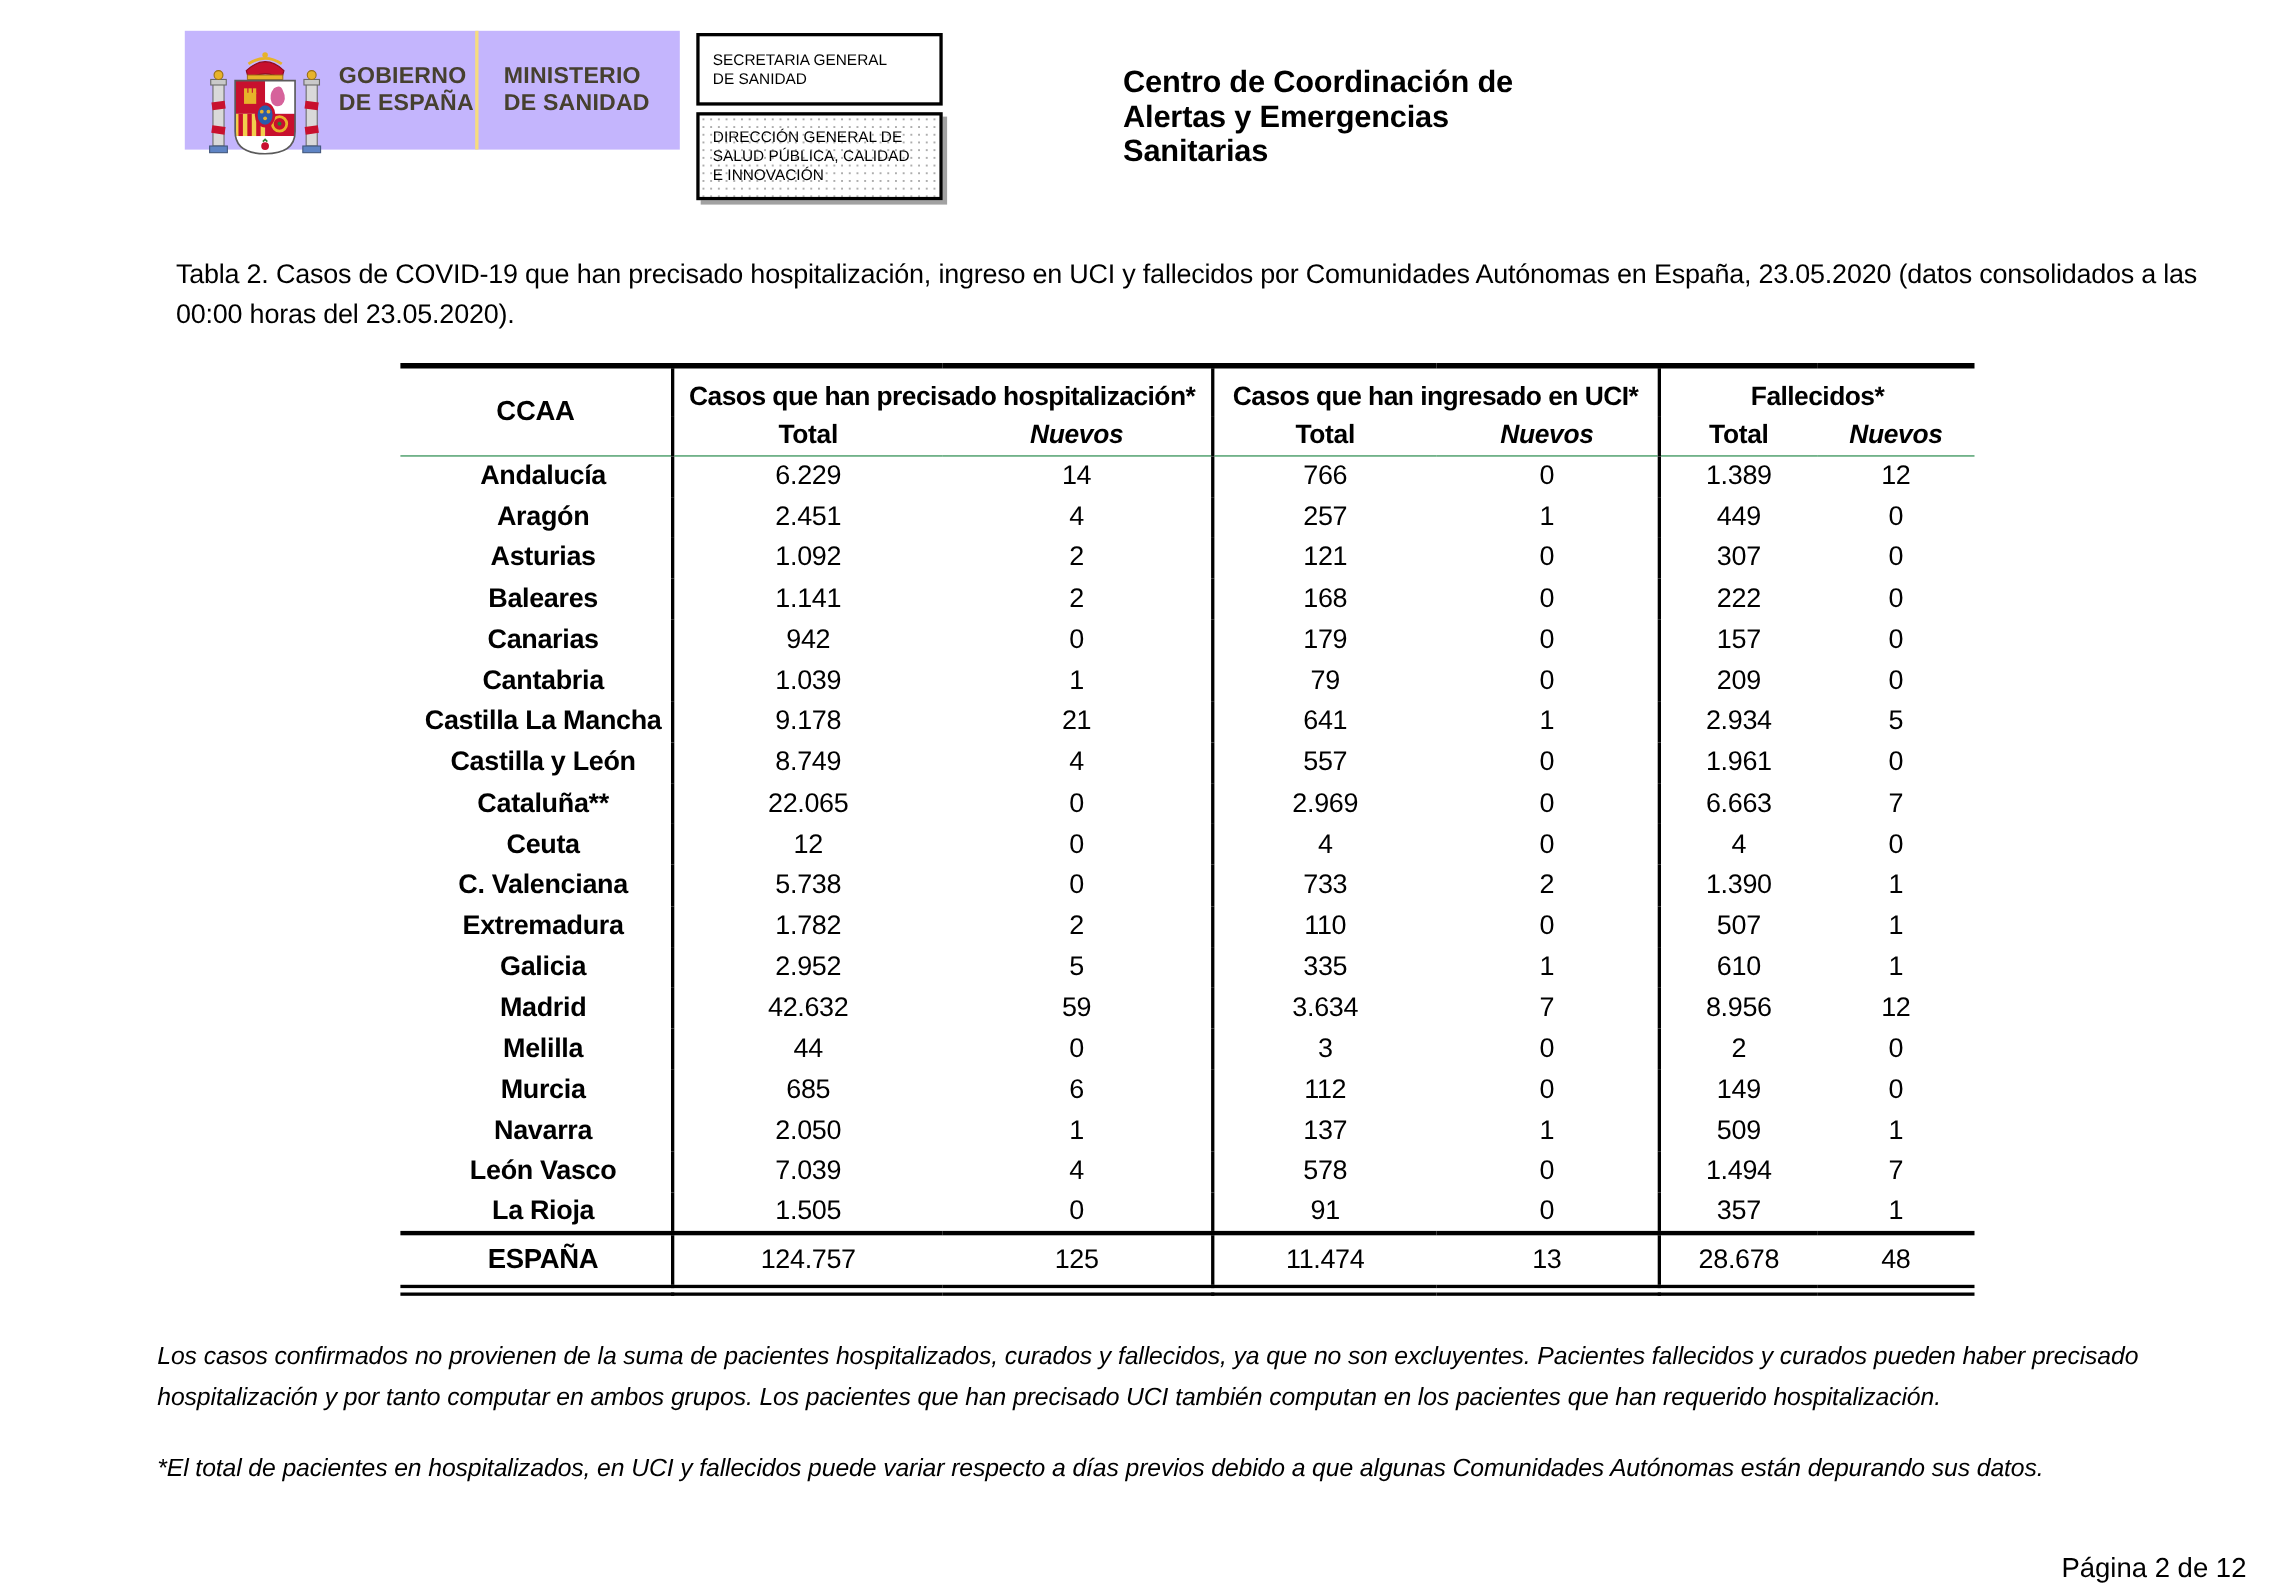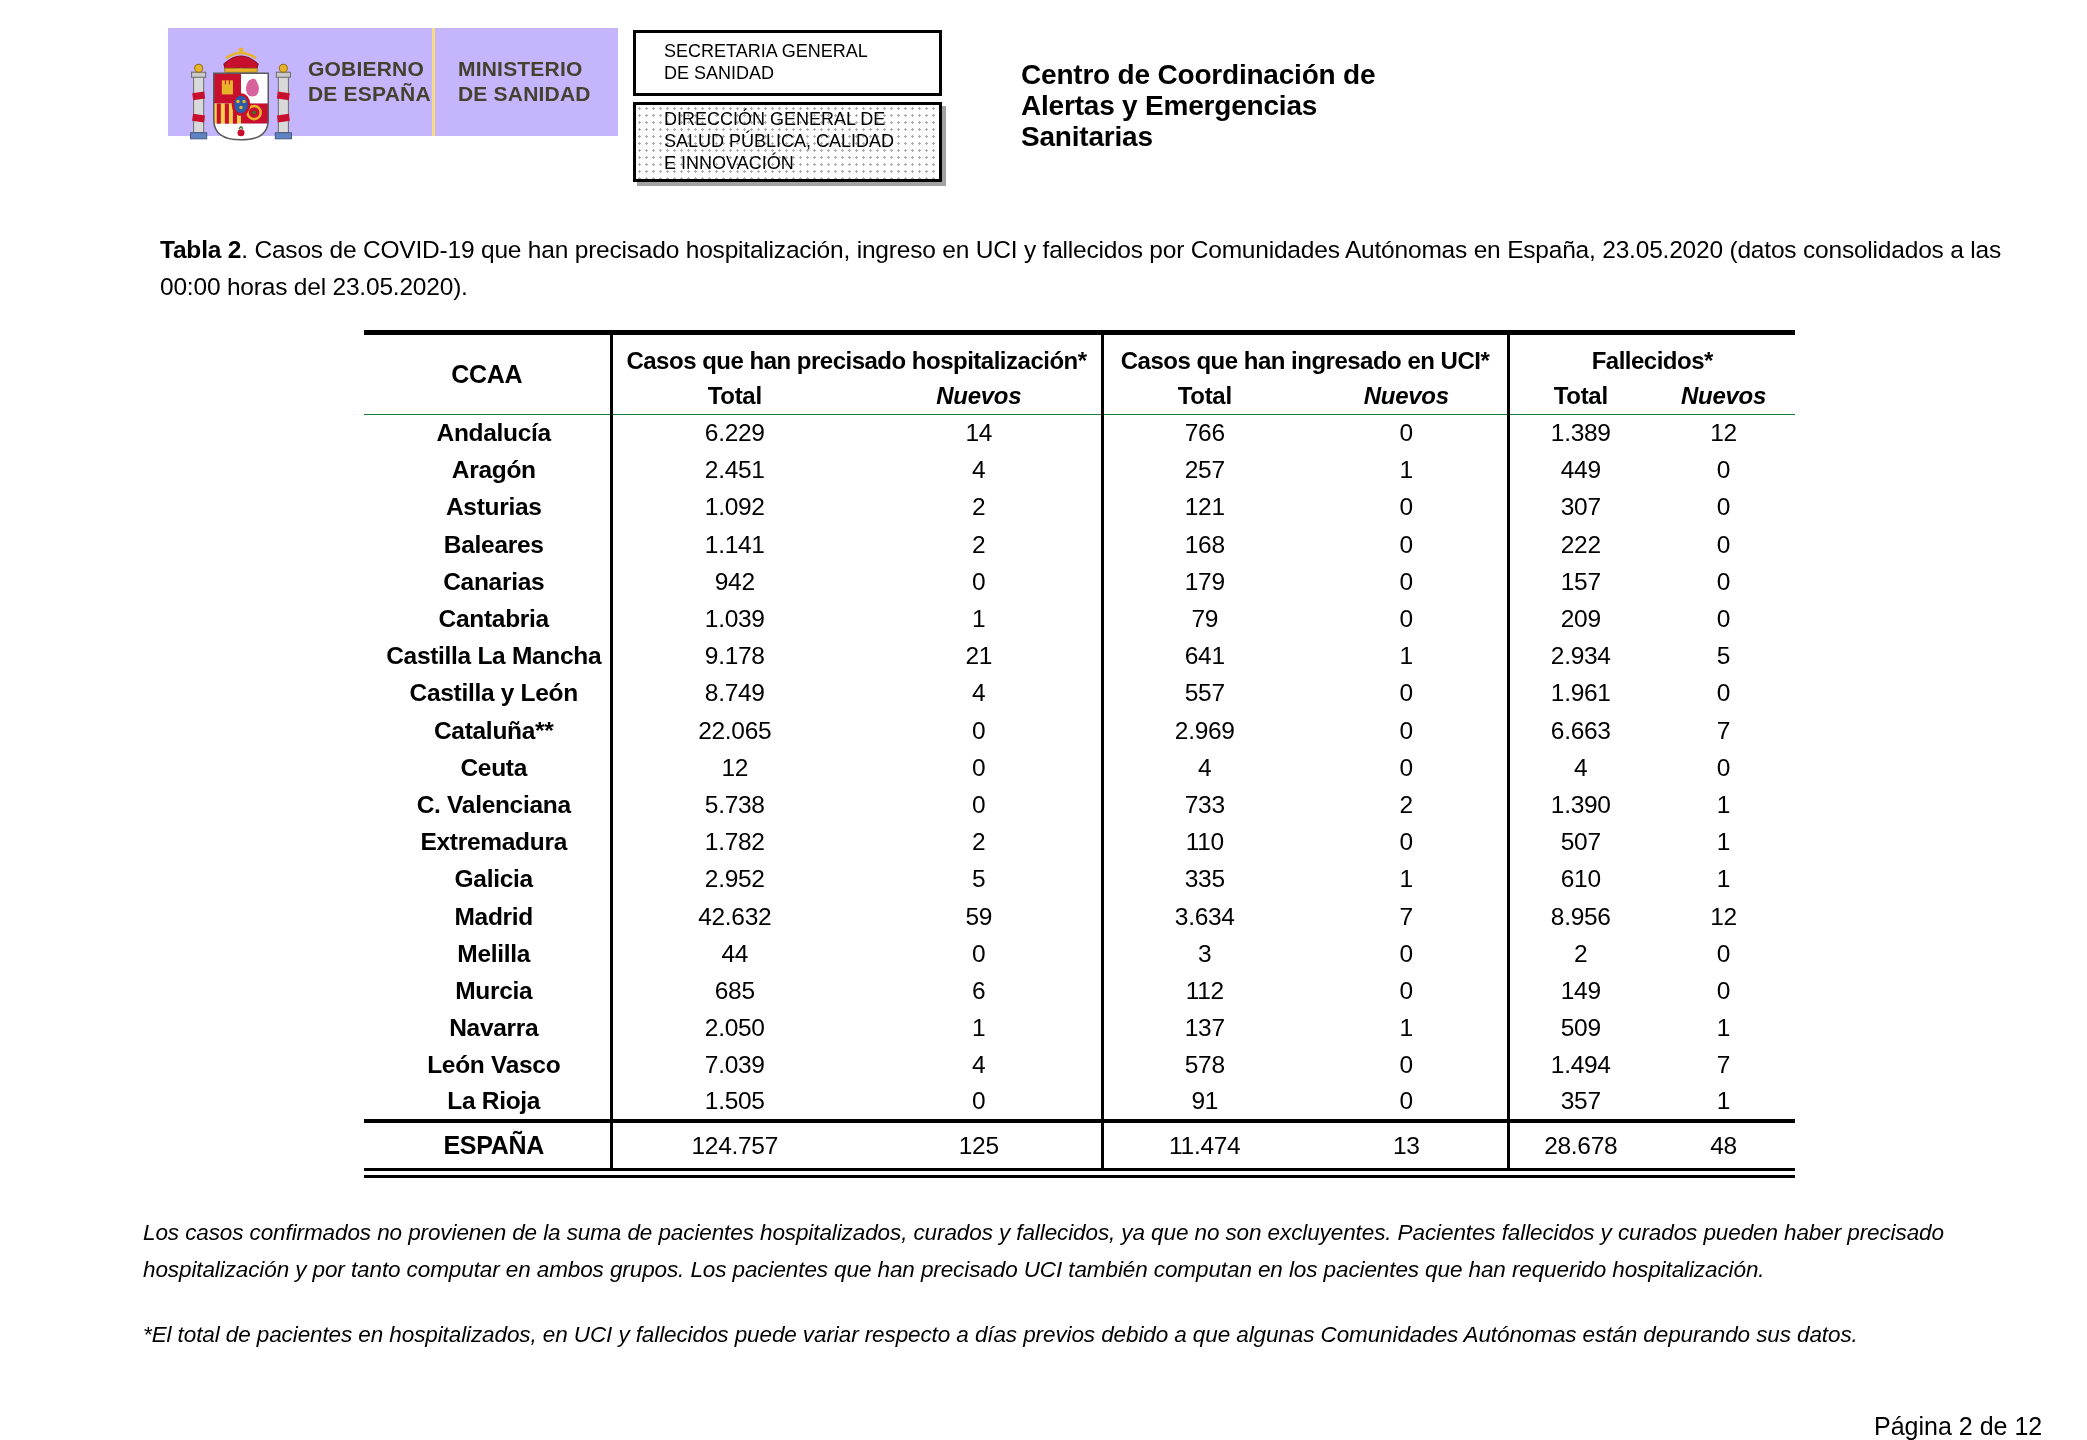--- a/index.html
+++ b/index.html
@@ -13,34 +13,34 @@
   
   .logo-block { position:absolute; left:168px; top:28px; width:450px; height:108px; background:#c4b5fd; }
   .logo-divider { position:absolute; left:264px; top:0; width:3px; height:100%; background:#f6dc7f; }
   .crest { position:absolute; left:18px; top:18px; width:110px; height:116px; }
   .logo-text { position:absolute; top:0; height:100%; display:flex; align-items:center;
     font-weight:bold; font-size:21px; line-height:1.18; color:#46402f; white-space:pre-line; letter-spacing:.2px; }
   .logo-text.gov { left:140px; }
   .logo-text.min { left:290px; }
 
   
-  .org-box { position:absolute; left:633px; width:309px; border:3px solid #000; background:#fff;
-    display:flex; align-items:center; padding:6px 28px; font-size:18px; line-height:1.22; white-space:pre-line; }
+  .org-box { position:absolute; left:633px; width:224px; border:3px solid #000; background:#fff;
+    display:flex; align-items:center; padding:6px 12px; font-size:14px; line-height:1.22; white-space:pre-line; }
   .org-box.b1 { top:30px; height:66px; }
   .org-box.b2 { top:102px; height:80px;
     background-image:radial-gradient(#adadad 1.1px, transparent 1.2px); background-size:7px 7px;
     box-shadow:4px 4px 0 rgba(70,70,70,.5); }
 
   
   .center-title { position:absolute; left:1021px; top:60px; font-size:28px; font-weight:bold;
     line-height:1.1; white-space:pre-line; letter-spacing:-.2px; }
 
   
   .caption { position:absolute; left:160px; top:232px; width:1860px; font-size:24.5px; line-height:1.5; letter-spacing:-.2px; }
-  .caption b { font-weight:bold; }
+  .caption b { font-weight:normal; }
 
   
   .table-wrap { position:absolute; left:364px; top:330px; width:1431px; }
   table.data { border-collapse:collapse; table-layout:fixed; width:1431px; border-top:5px solid #000; letter-spacing:-.3px; }
   thead { border-bottom:1px solid #15803d; }
   tbody.main { border-bottom:4px solid #000; }
   tfoot { border-bottom:10px double #000; }
   th, td { vertical-align:middle; }
   th { font-size:24px; font-weight:bold; text-align:center; }
   th.h-group { height:46px; padding-top:8px; letter-spacing:-.5px; }

